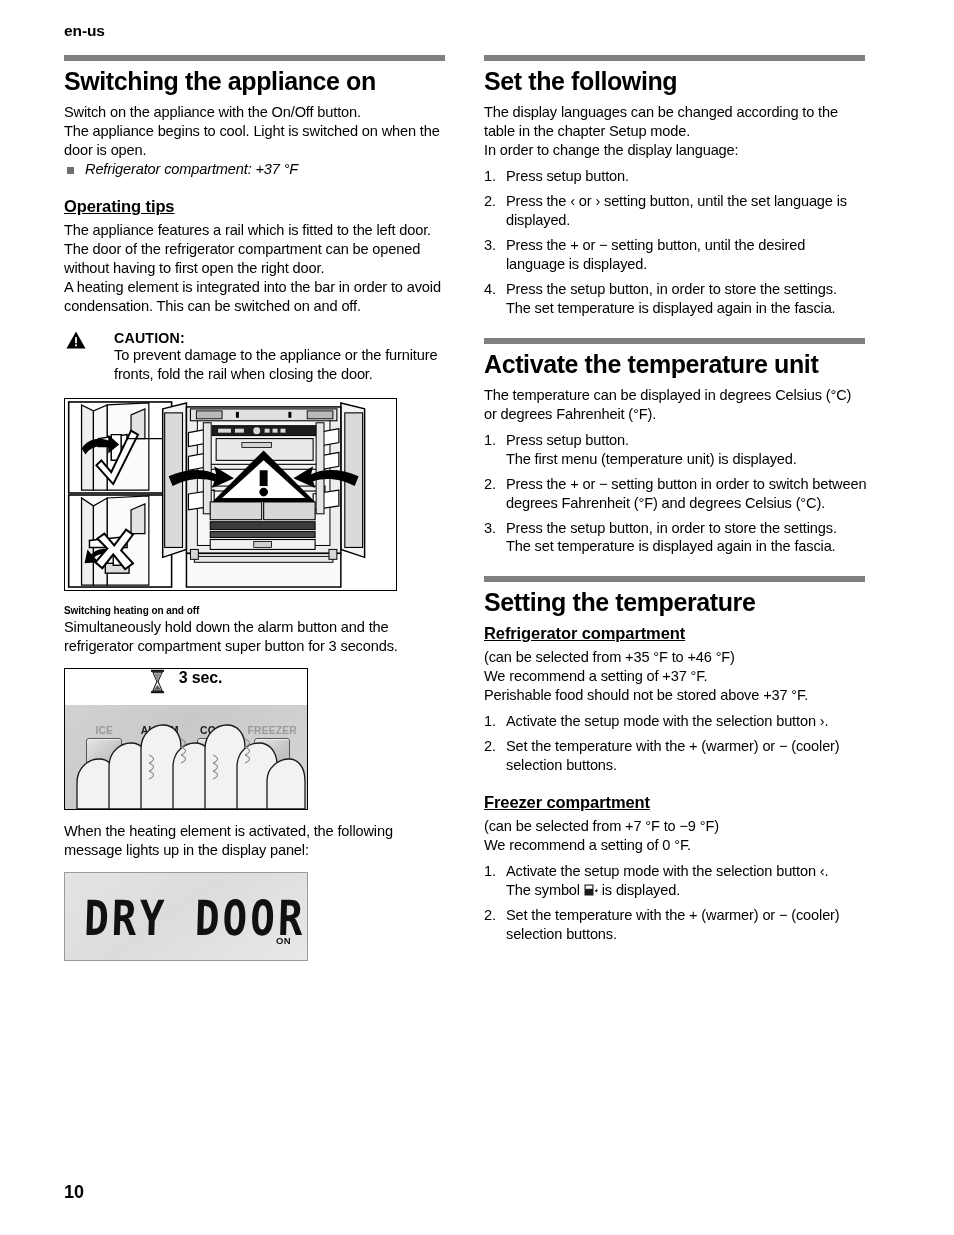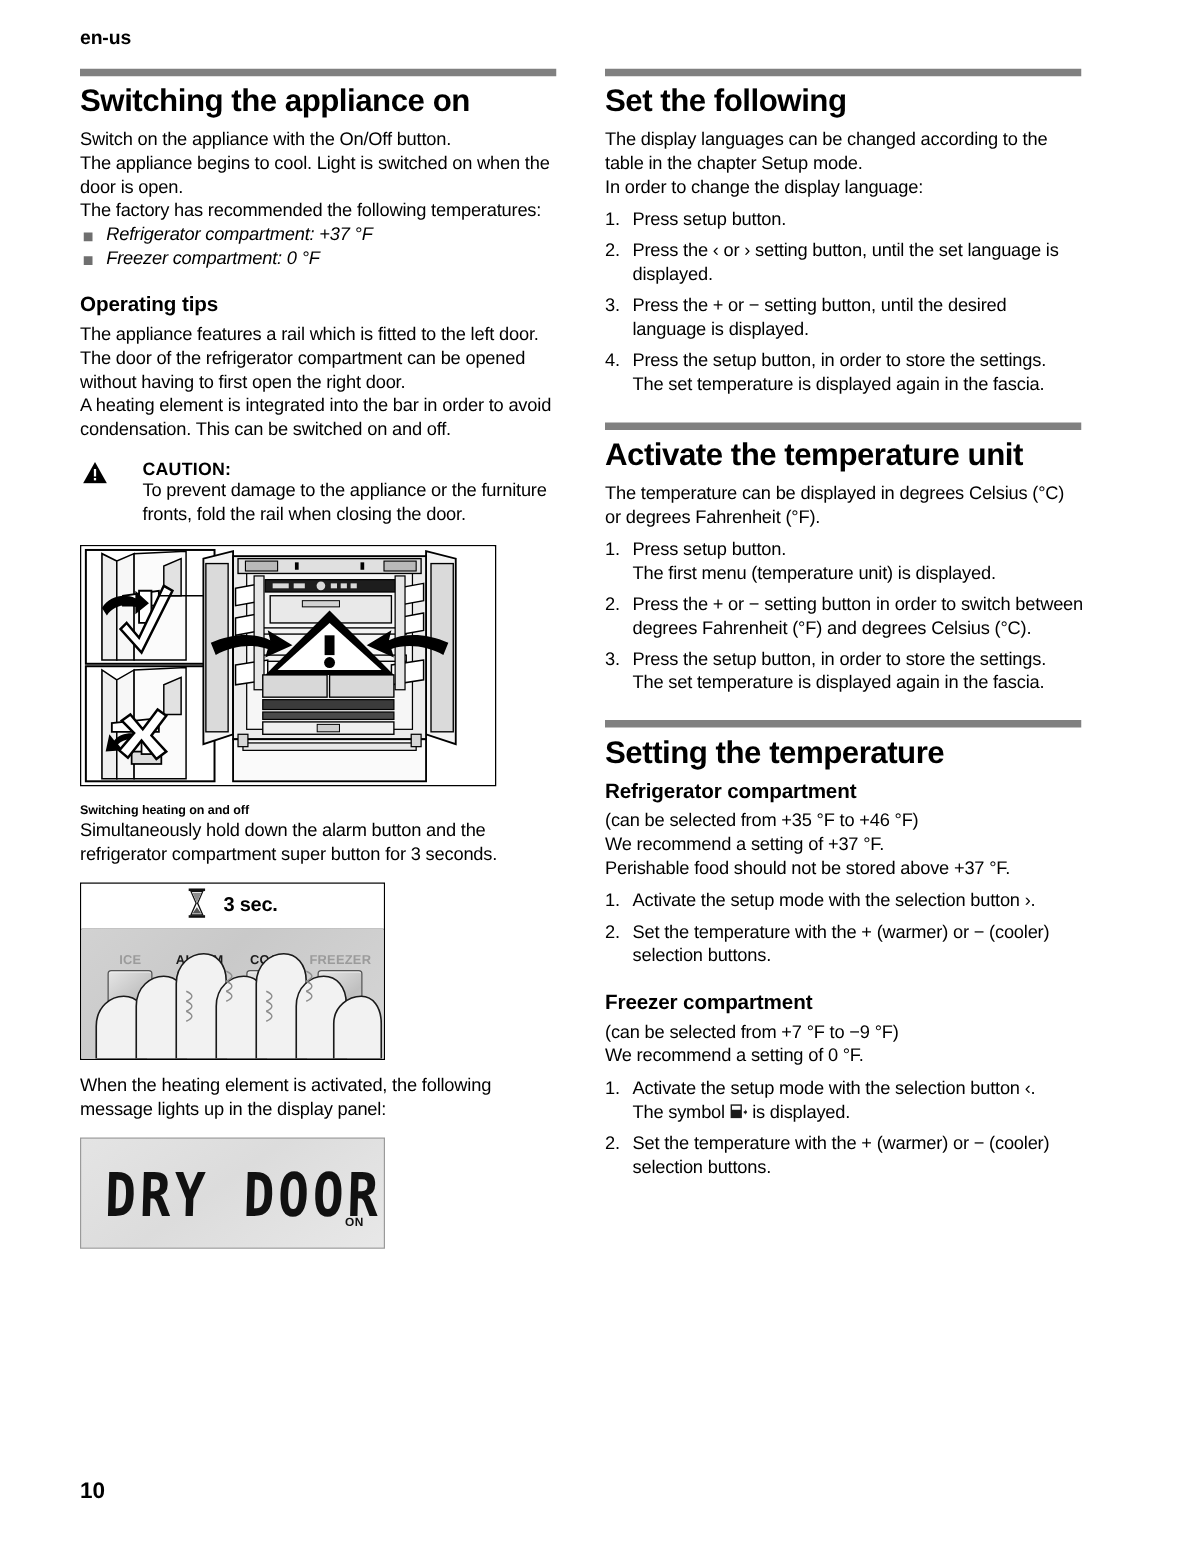--- a/index.html
+++ b/index.html
@@ -50,20 +50,21 @@
     font-weight: bold;
     margin: 0 0 8px 0;
     letter-spacing: -0.4px;
     line-height: 1.12;
   }
   h2.sub {
     font-size: 16.5px;
     font-weight: bold;
     margin: 18px 0 5px 0;
     letter-spacing: -0.1px;
+    text-decoration: underline;
   }
   h3.subsub {
     font-size: 10px;
     font-weight: bold;
     margin: 14px 0 2px 0;
     letter-spacing: -0.05px;
   }
   p.body {
     font-size: 14.6px;
     line-height: 1.30;
@@ -168,21 +169,20 @@
     overflow: hidden;
     background: #fff;
   }
   .panel-top {
     position: absolute;
     left: 0; top: 0; right: 0;
     height: 36px;
     background: #ffffff;
     border-bottom: 1.4px solid #000;
     display: flex;
-    align-items: center;
     justify-content: center;
     gap: 14px;
   }
   .panel-top .sec-label {
     font-size: 16px;
     font-weight: bold;
     letter-spacing: -0.2px;
   }
   .panel-body {
     position: absolute;
@@ -276,25 +276,23 @@
 
   <div class="running-head">en-us</div>
 
   <div class="col col-left">
 
     <div class="rule"></div>
     <h1 class="sec">Switching the appliance on</h1>
 
     <p class="body">Switch on the appliance with the On/Off button.</p>
     <p class="body">The appliance begins to cool. Light is switched on when the door is open.</p>
-    <p class="body">The factory has recommended the following temperatures:</p>
 
     <ul class="sq">
       <li>Refrigerator compartment:  +37 °F</li>
-      <li>Freezer compartment:  0 °F</li>
     </ul>
 
     <h2 class="sub">Operating tips</h2>
     <p class="body">The appliance features a rail which is fitted to the left door.</p>
     <p class="body">The door of the refrigerator compartment can be opened without having to first open the right door.</p>
     <p class="body">A heating element is integrated into the bar in order to avoid condensation. This can be switched on and off.</p>
 
     <div class="caution">
       <span class="tri">
         <svg viewBox="0 0 20 18" width="20" height="18">

